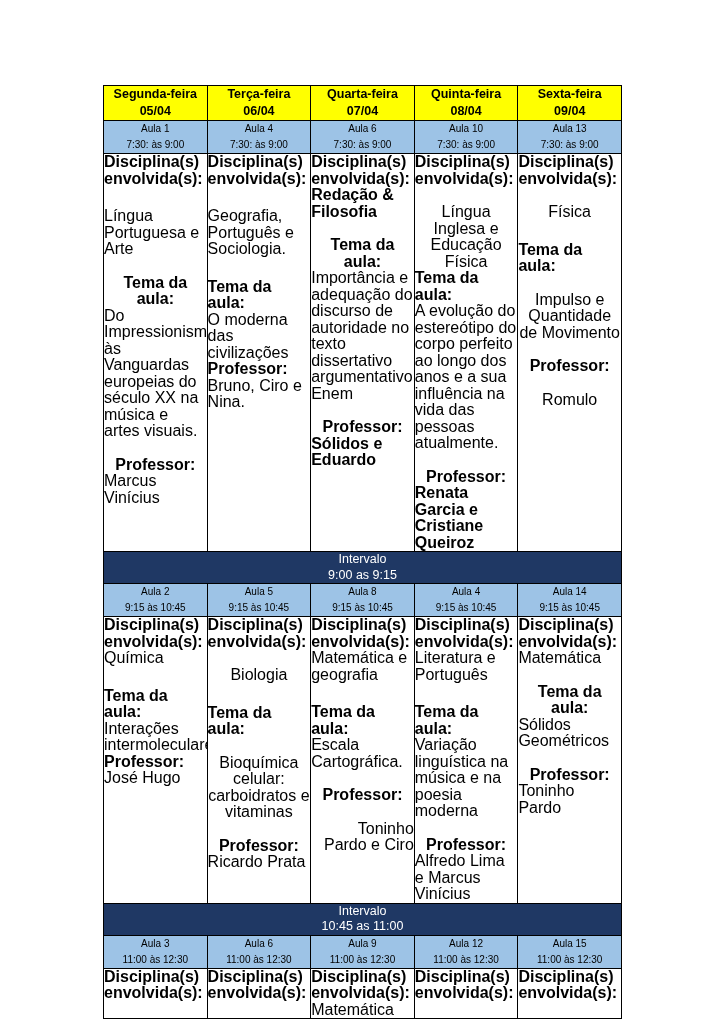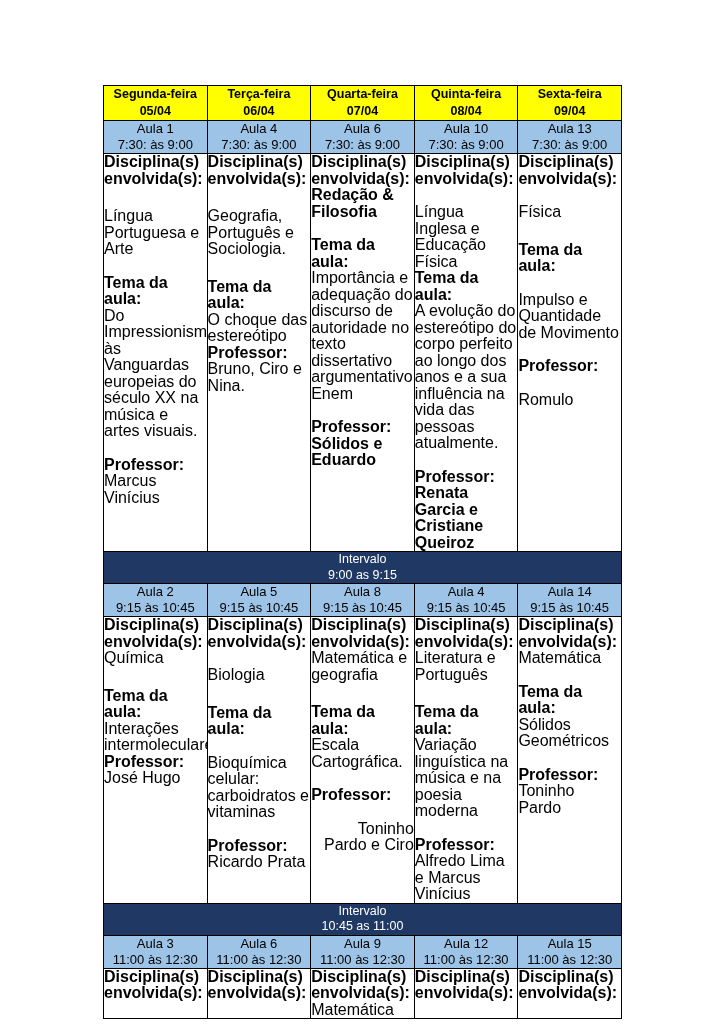--- a/index.html
+++ b/index.html
@@ -39,21 +39,21 @@
     font-weight: bold;
     font-size: 12.5px;
     line-height: 17px;
     padding: 1px 0;
   }
   .slot-cell {
     background: var(--slot-bg, #9dc3e6);
     height: 31px;
     vertical-align: middle;
     text-align: center;
-    font-size: 13px;
+    font-size: 10px;
     line-height: 16px;
     padding: 1px 0;
   }
   .interval-cell {
     background: var(--interval-bg, #1f3864);
     color: var(--interval-fg, #ffffff);
     height: 29px;
     vertical-align: middle;
     text-align: center;
     font-size: 12.5px;
@@ -63,21 +63,21 @@
   }
   .content-cell {
     background: #ffffff;
     padding: 3px 6px 3px 7px;
     font-size: 16px;
     line-height: 16.5px;
   }
   .content-cell p { margin: 0; }
   .content-cell p.b { font-weight: bold; }
   .content-cell p.sb1 { margin-top: 21px; }
-  .content-cell p.sb2 { margin-top: 17px; }
+  .content-cell p.sb2 { margin-top: 17px; text-align: center; }
   .content-cell p.center { text-align: right; }
 </style>
 </head>
 <body>
 
 <div class="sheet">
   <table class="schedule">
     <colgroup>
       <col>
         <col>
@@ -136,21 +136,21 @@
             <p class="sb1">Língua Portuguesa e Arte</p>
             <p class="b sb2">Tema da aula:</p>
             <p>Do Impressionismo às Vanguardas europeias do século XX na música e artes visuais.</p>
             <p class="b sb2">Professor:</p>
             <p>Marcus Vinícius</p>
           </td>
           <td class="content-cell" style="height: 323px;">
             <p class="b">Disciplina(s) envolvida(s):</p>
             <p class="sb1">Geografia, Português e Sociologia.</p>
             <p class="b sb1">Tema da aula:</p>
-            <p>O choque das estereótipo</p>
+            <p>O moderna das civilizações</p>
             <p class="b">Professor:</p>
             <p>Bruno, Ciro e Nina.</p>
           </td>
           <td class="content-cell" style="height: 323px;">
             <p class="b">Disciplina(s) envolvida(s):</p>
             <p class="b">Redação &amp; Filosofia</p>
             <p class="b sb2">Tema da aula:</p>
             <p>Importância e adequação do discurso de autoridade no texto dissertativo argumentativo Enem</p>
             <p class="b sb2">Professor:</p>
             <p class="b">Sólidos e Eduardo</p>

